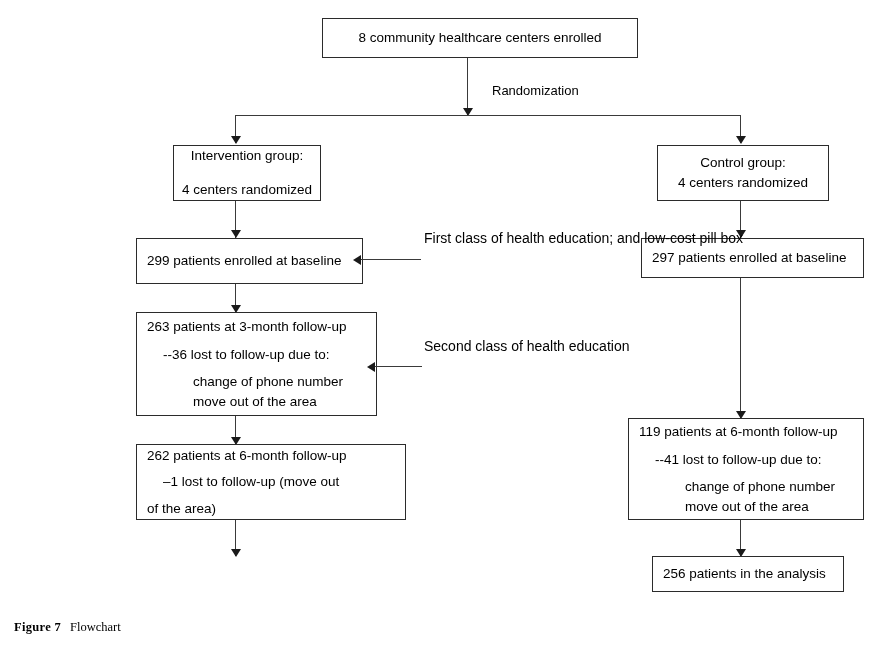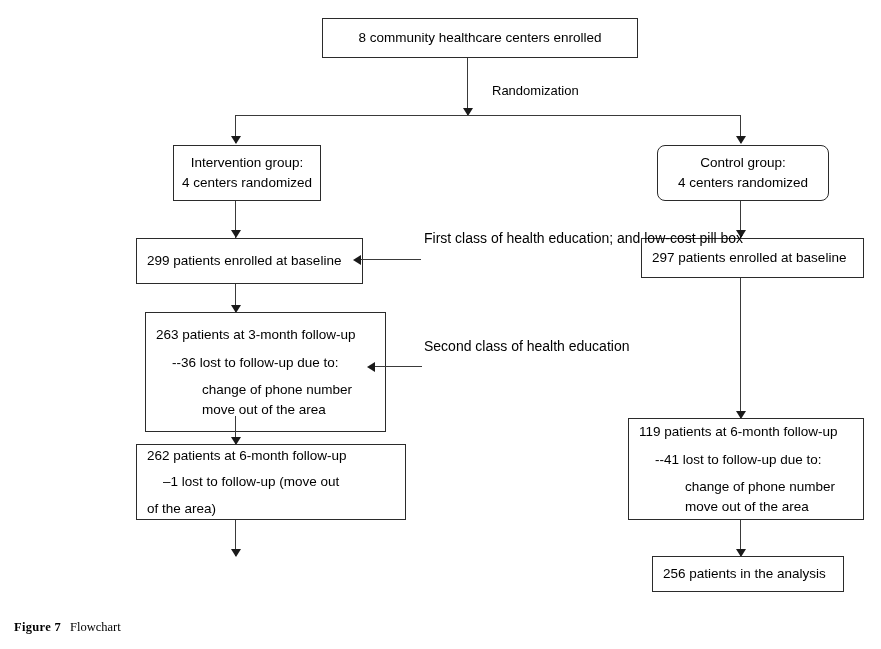--- a/index.html
+++ b/index.html
@@ -118,26 +118,26 @@
   <div class="edge-label" style="left:492px; top:83px;">Randomization</div>
 
   <div class="hline" style="left:235px; top:115px; width:505px; height:1.4px;"></div>
 
   <div class="vline" style="left:235px; top:115px; height:28px;"></div>
   <div class="arrow-down" style="left:231px; top:136px;"></div>
 
   <div class="vline" style="left:740px; top:115px; height:28px;"></div>
   <div class="arrow-down" style="left:736px; top:136px;"></div>
 
-  <div class="node center" style="left:161px; top:145px; width:148px; height:56px;">
+  <div class="node center" style="left:161px; top:145px; width:148px; height:56px;justify-content:space-between;">
     <span class="ln">Intervention group:</span>
     <span class="ln">4 centers randomized</span>
   </div>
 
-  <div class="node center" style="left:645px; top:145px; width:172px; height:56px;border-radius:8px;">
+  <div class="node center" style="left:645px; top:145px; width:172px; height:56px;">
     <span class="ln">Control group:</span>
     <span class="ln">4 centers randomized</span>
   </div>
 
   <div class="vline" style="left:235px; top:201px; height:37px;"></div>
   <div class="arrow-down" style="left:231px; top:230px;"></div>
 
   <div class="vline" style="left:740px; top:201px; height:37px;"></div>
   <div class="arrow-down" style="left:736px; top:230px;"></div>
 
@@ -155,21 +155,21 @@
     <span class="ln">First class of health education;</span>
     <span class="ln">and low-cost pill box</span>
   </div>
 
   <div class="vline" style="left:235px; top:284px; height:28px;"></div>
   <div class="arrow-down" style="left:231px; top:305px;"></div>
 
   <div class="vline" style="left:740px; top:278px; height:140px;"></div>
   <div class="arrow-down" style="left:736px; top:411px;"></div>
 
-  <div class="node left" style="left:133px; top:312px; width:241px; height:120px;">
+  <div class="node left" style="left:124px; top:312px; width:241px; height:104px;">
     <span class="ln pad-l">263 patients at 3-month follow-up</span>
     <span class="ln ind-1 gap-t">--36 lost to follow-up due to:</span>
     <span class="ln ind-2 gap-t2">change of phone number</span>
     <span class="ln ind-2">move out of the area</span>
   </div>
 
   <div class="hline" style="left:374px; top:366px; width:48px; height:1.4px;"></div>
   <div class="arrow-left" style="left:367px; top:362px;"></div>
   <div class="annot" style="left:424px; top:336px; width:190px;">
     <span class="ln">Second class of health</span>

